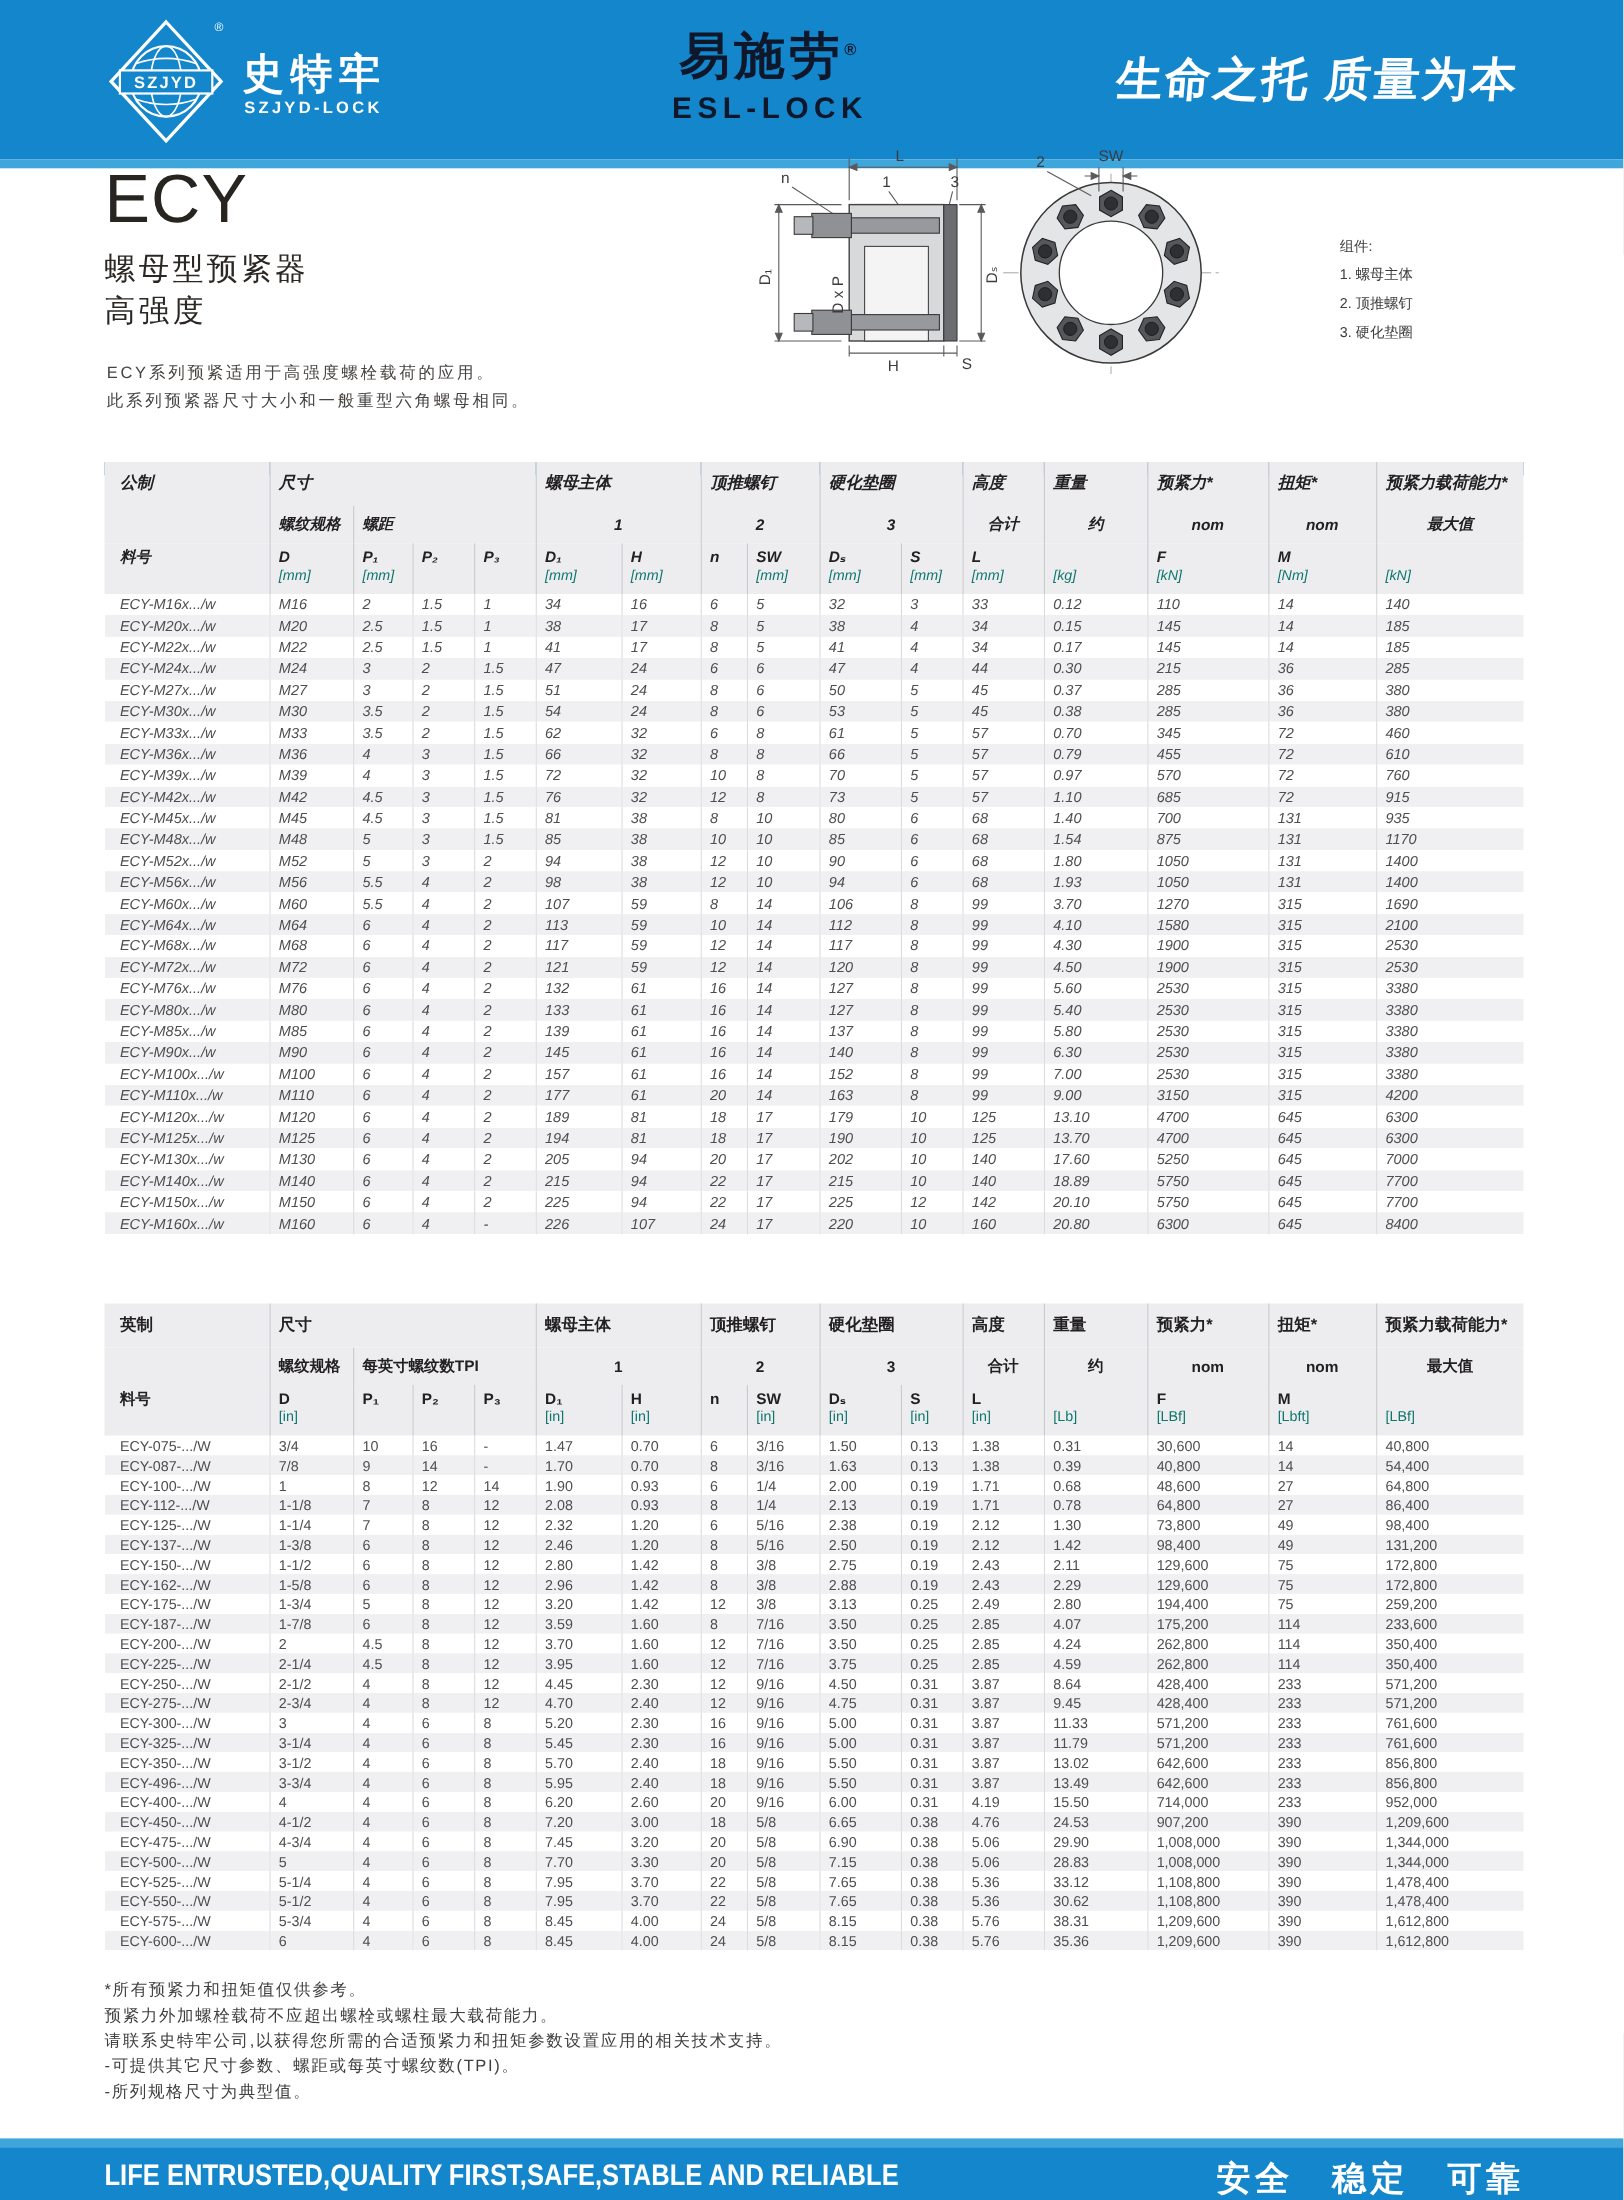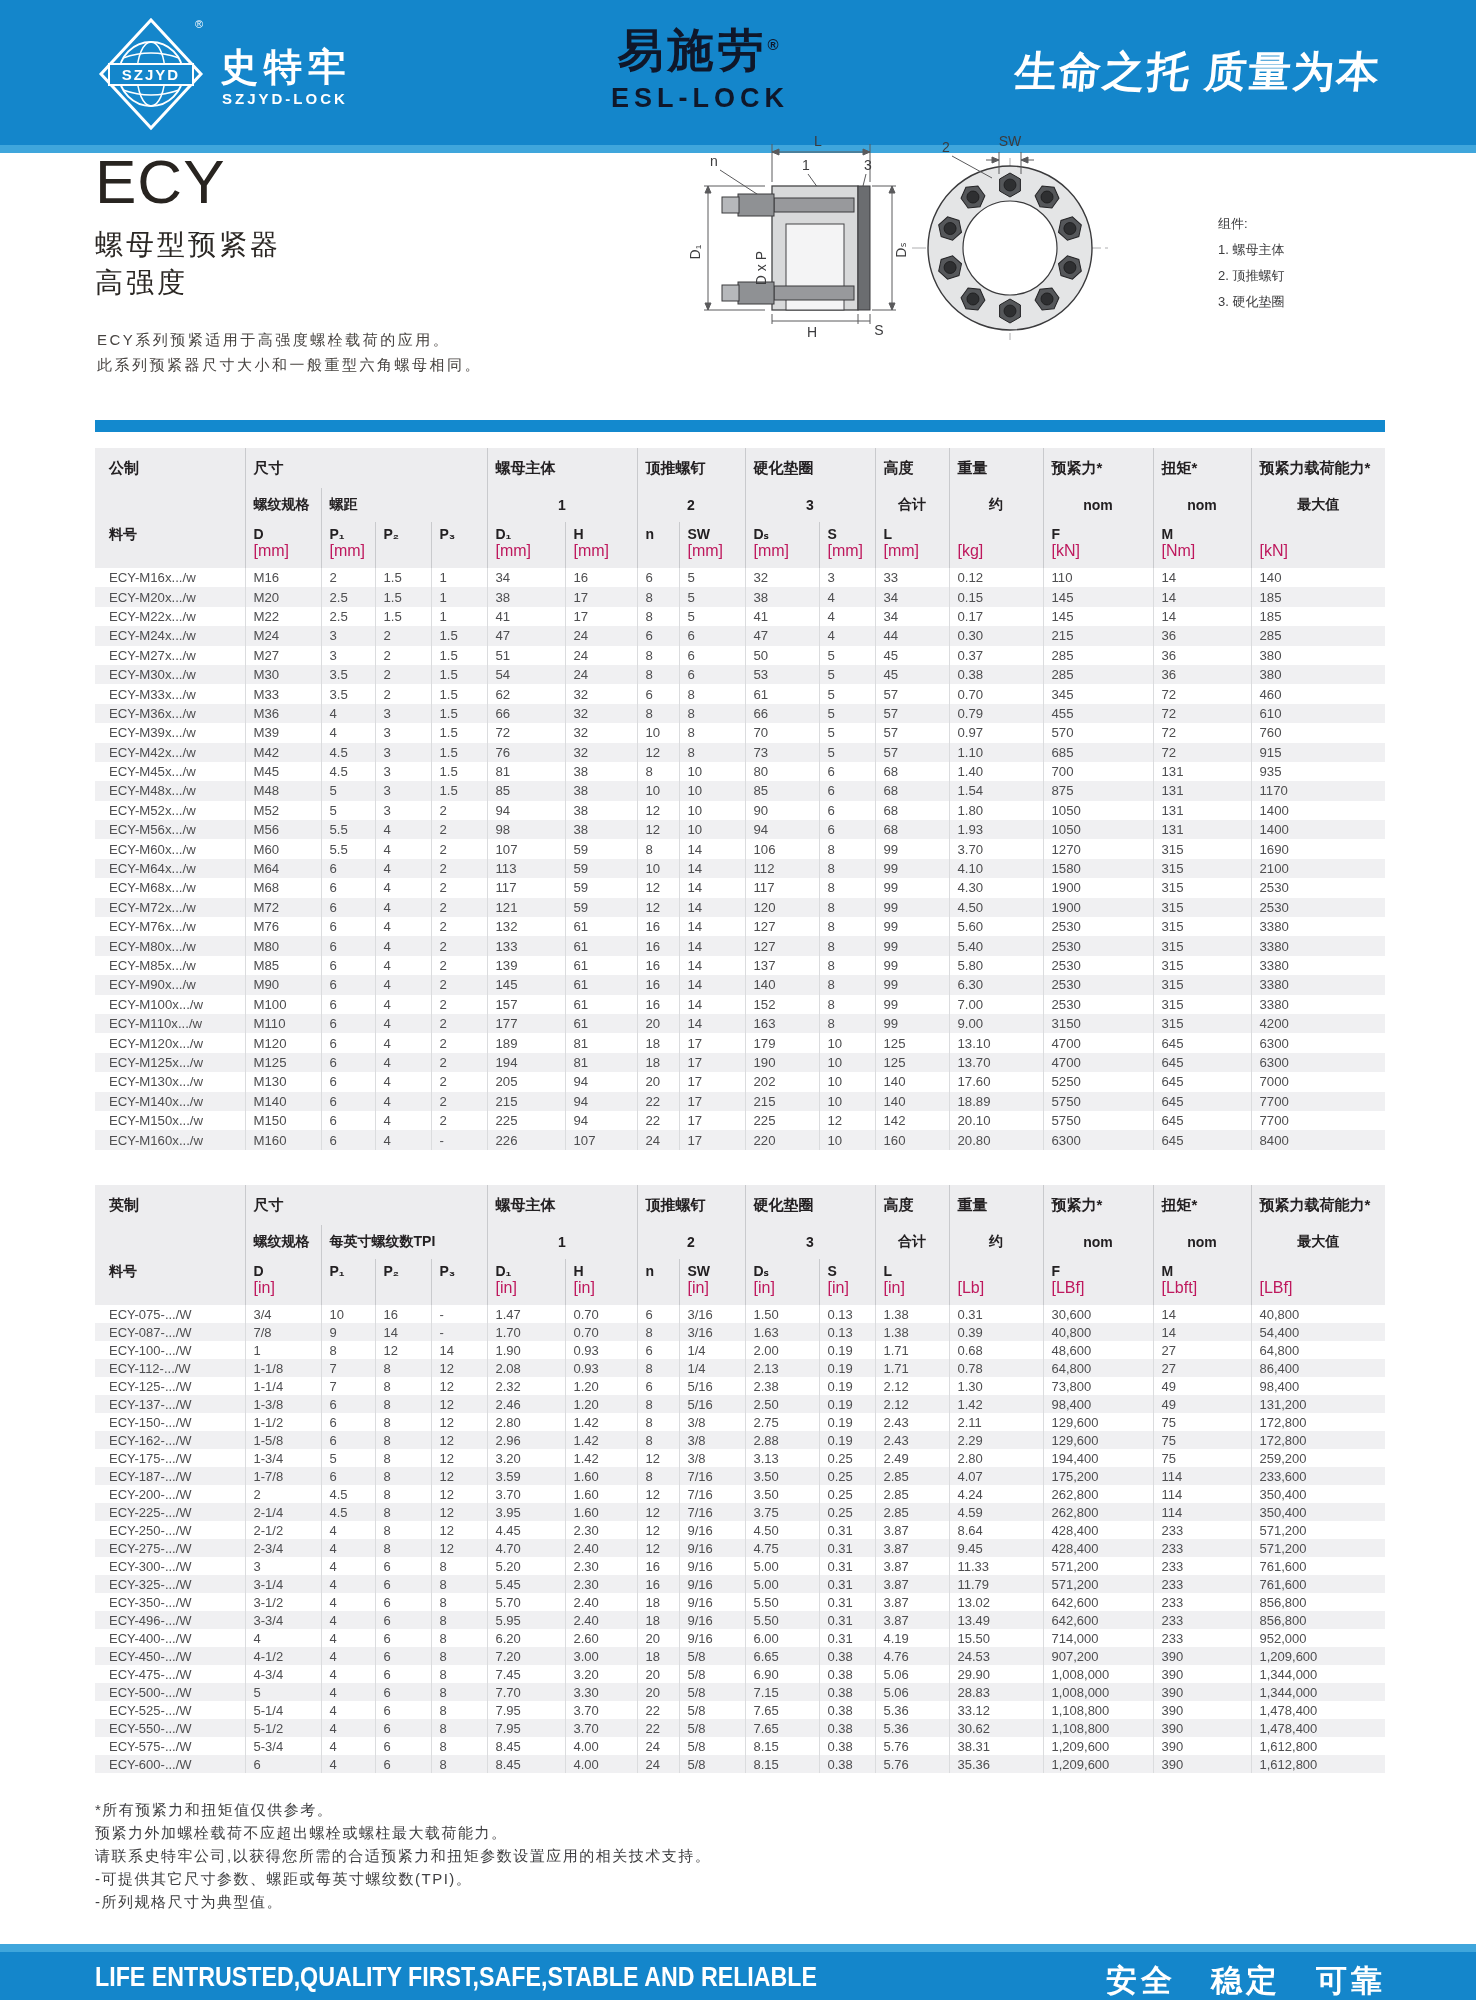--- a/index.html
+++ b/index.html
@@ -25,31 +25,31 @@
   .prod-grade { position:absolute; left:95px; top:264px; font-size:28px; color:#2b2724; letter-spacing:3px; }
   .prod-desc { position:absolute; left:97px; top:327px; font-size:15px; color:#474340; letter-spacing:2.5px; line-height:25px; }
 
   
   .diagram { position:absolute; left:660px; top:128px; width:760px; height:215px; }
   .diagram svg text { font-family:"Liberation Sans","DejaVu Sans",sans-serif; }
 
   
   .blue-bar { position:absolute; left:95px; top:420px; width:1290px; height:12px; background:#1389CE; }
   table.spec { border-collapse:collapse; table-layout:fixed; width:1290px; position:absolute; left:95px; }
-  table.metric { top:448px; }
+  table.metric { top:420px;font-style:italic; }
   table.imperial { top:1185px; }
   table.spec thead th { background:#EDEDEF; text-align:left; color:#232022; vertical-align:middle; padding-left:8px; white-space:nowrap; }
   table.spec thead tr.grow th { font-size:15px; font-weight:bold; height:40px; white-space:normal; line-height:18px; }
   table.spec thead tr.srow th { font-size:14px; font-weight:bold; height:34px; }
   table.spec thead tr.srow th.ctr { text-align:center; padding-left:0; }
   table.spec thead tr.crow th { height:46px; vertical-align:top; padding-top:4px; }
   table.spec thead th:first-child { padding-left:14px; }
   table.spec thead th + th { border-left:1px solid #c9cacd; }
   .sym { font-size:14px; font-weight:bold; line-height:17px; min-height:17px; }
-  .unit { font-size:16px; font-weight:normal; color:#be185d; line-height:16px; }
+  .unit { font-size:13px; font-weight:normal; color:#0f766e; line-height:16px; }
   table.spec tbody td { font-size:13.2px; color:#4E4E50; padding:0 2px 0 8px; white-space:nowrap; overflow:hidden; }
   table.metric tbody td { height:19.4px; }
   table.imperial tbody td { height:18px; font-size:13px; }
   table.spec tbody td:first-child { padding-left:14px; }
   table.spec tbody td + td { border-left:1px solid #dbdcde; }
   table.spec tbody tr:nth-child(even) { background:#F0F0F2; }
 
   
   .footnotes { position:absolute; left:95px; top:1798px; font-size:15px; color:#3f3f41; letter-spacing:1.5px; }
   .fn-line { line-height:23px; }

